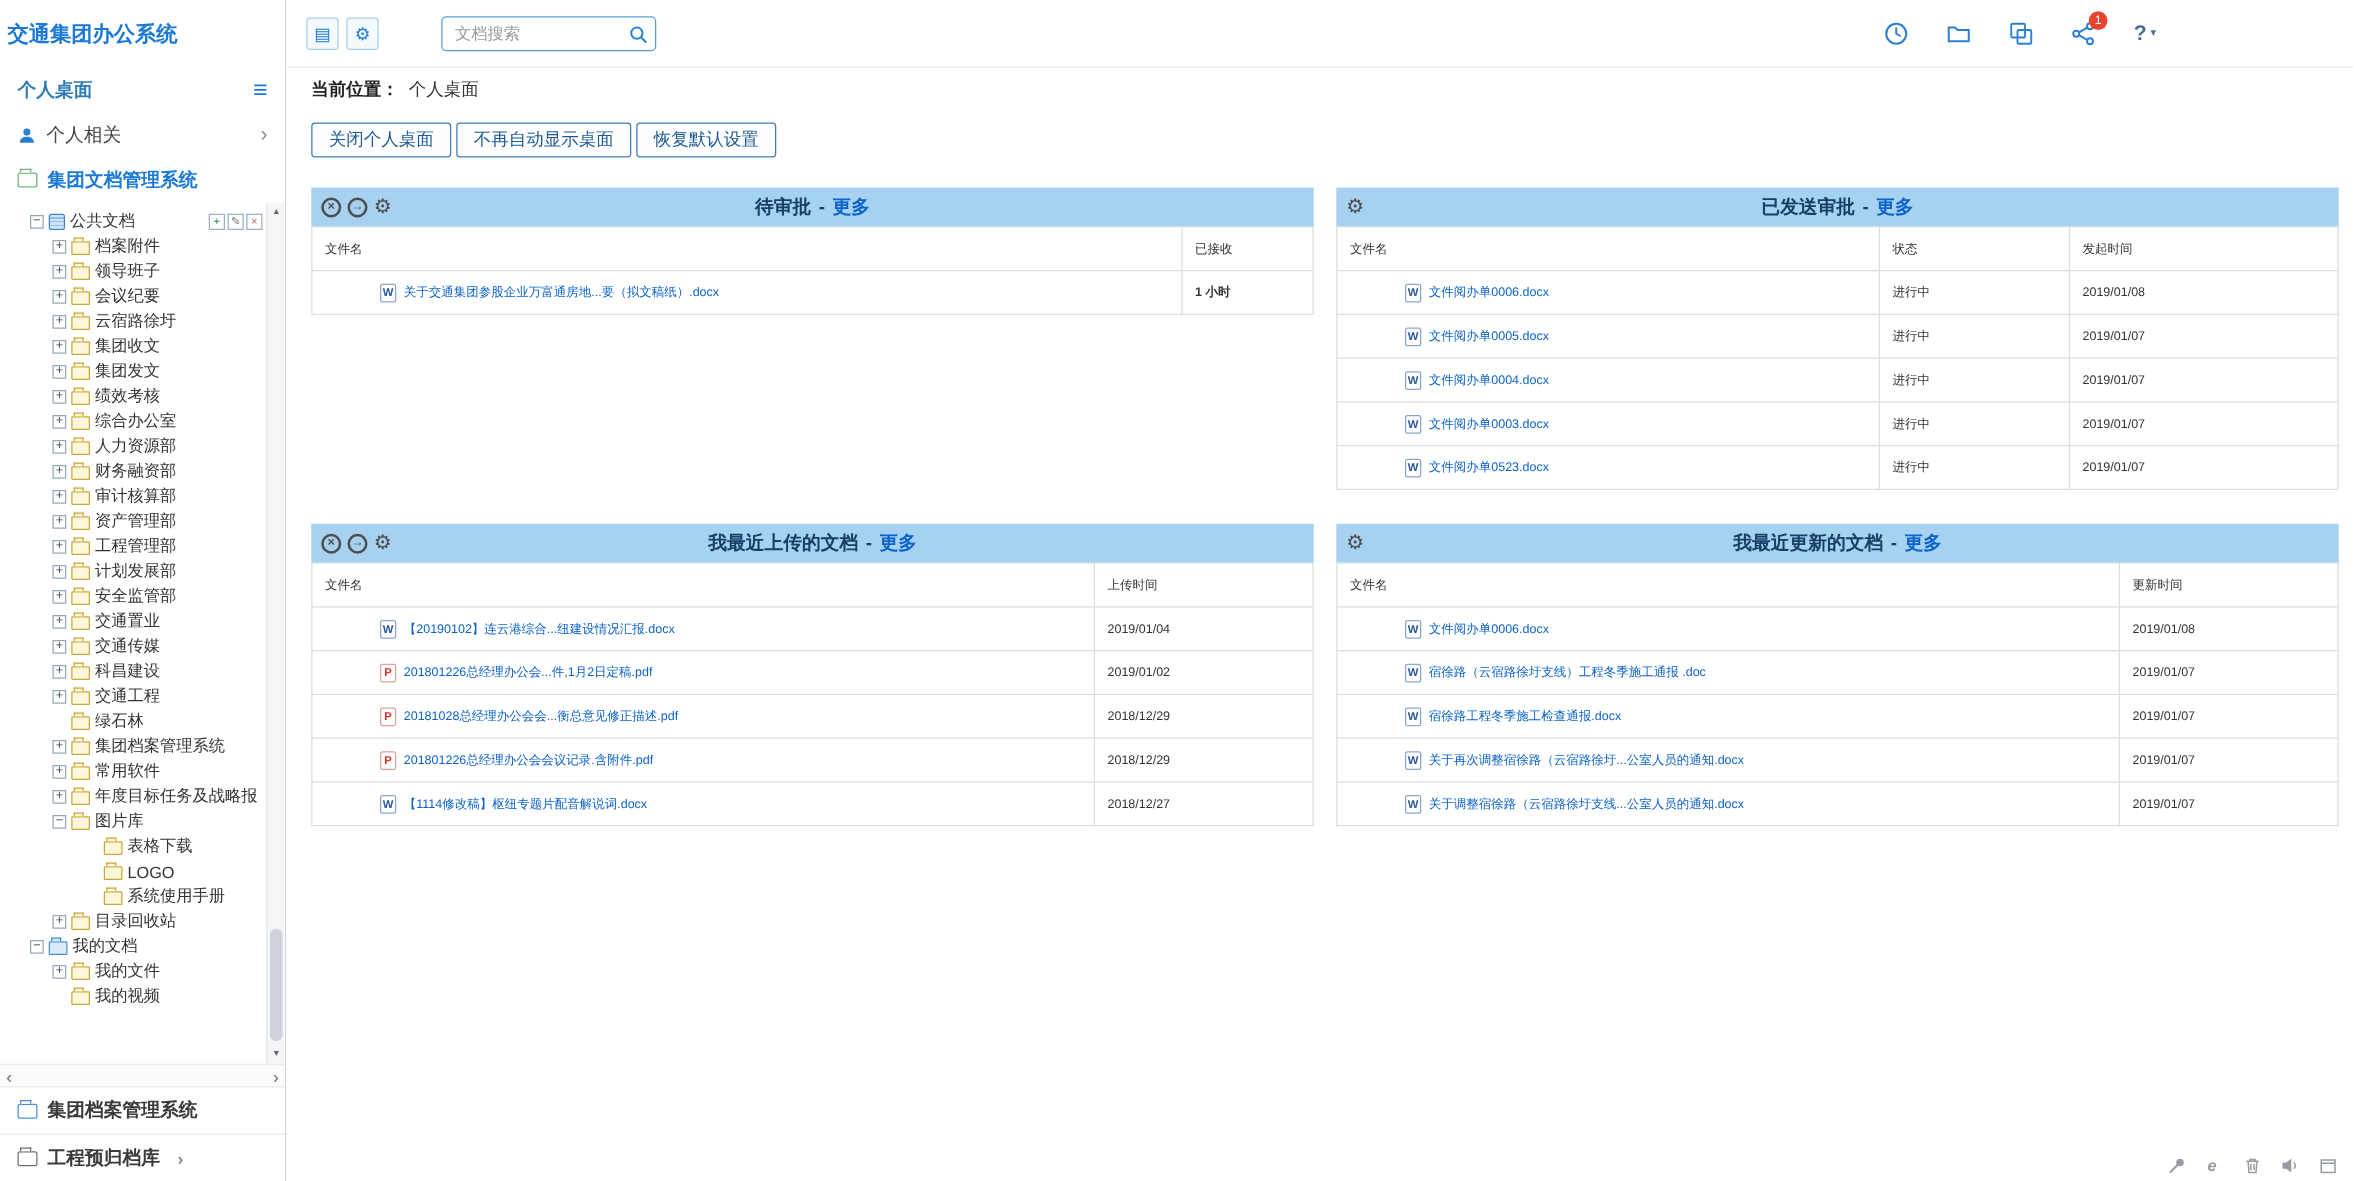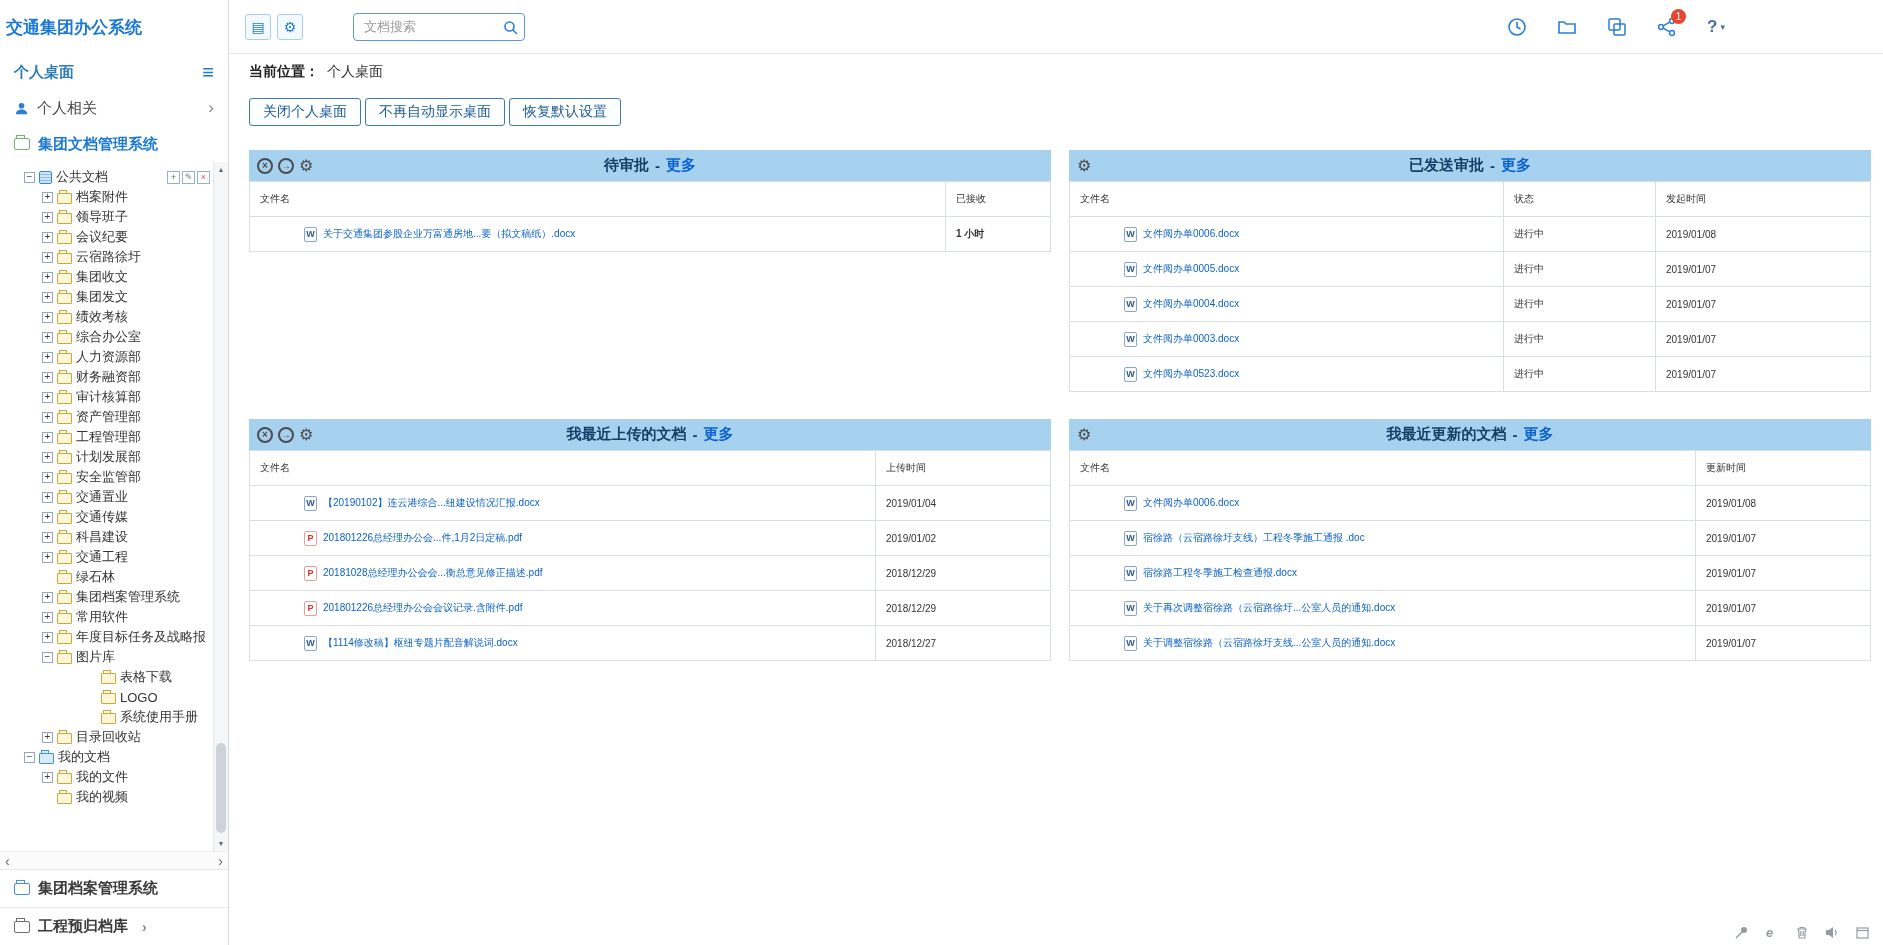--- a/index.html
+++ b/index.html
@@ -20,21 +20,21 @@
   .row-docsys .srow-label { color:var(--accent,#1a79d6); font-weight:bold; }
   .row-archive, .row-prearchive { height:38px; border-top:1px solid #e9e9e9; font-weight:600; color:#3a3a3a; }
   .sfolder { width:16px; height:12px; min-width:16px; border:1px solid currentColor; border-radius:2px; position:relative; background:#fff; }
   .sfolder::before { content:""; position:absolute; top:-4px; left:1px; width:7px; height:2px;
     border:1px solid currentColor; border-bottom:0; background:#fff; }
   .f-green { color:#74b274; } .f-blue { color:#4a90d9; } .f-dark { color:#6b6f75; }
 
   
   .tree-wrap { flex:1; position:relative; overflow:hidden; padding-top:5px; }
   .tree-row { height:20px; display:flex; align-items:center; gap:4px; font-size:13px; color:#333; padding-right:18px; cursor:pointer; }
-  .lvl0 { padding-left:24px; } .lvl1 { padding-left:42px; } .lvl2 { padding-left:86px; }
+  .lvl0 { padding-left:24px; } .lvl1 { padding-left:42px; } .lvl2 { padding-left:68px; }
   .tg { width:11px; height:11px; min-width:11px; border:1px solid #96a7b8; background:#fff;
     display:inline-flex; align-items:center; justify-content:center; font-size:10px; line-height:1; color:#445; }
   .tg.plus::before { content:"+"; margin-top:-1px; }
   .tg.minus::before { content:"−"; margin-top:-1px; }
   .tg.noTog { visibility:hidden; }
   .node-icon { width:15px; height:11px; min-width:15px; border:1px solid #c9a93f; background:#fdf6d8;
     border-radius:1px; position:relative; margin-top:2px; }
   .node-icon::before { content:""; position:absolute; top:-4px; left:1px; width:6px; height:2px;
     border:1px solid #c9a93f; border-bottom:0; background:#fdf6d8; }
   .node-icon.folderBlue { border-color:#4a90d9; background:#d9eafb; }

